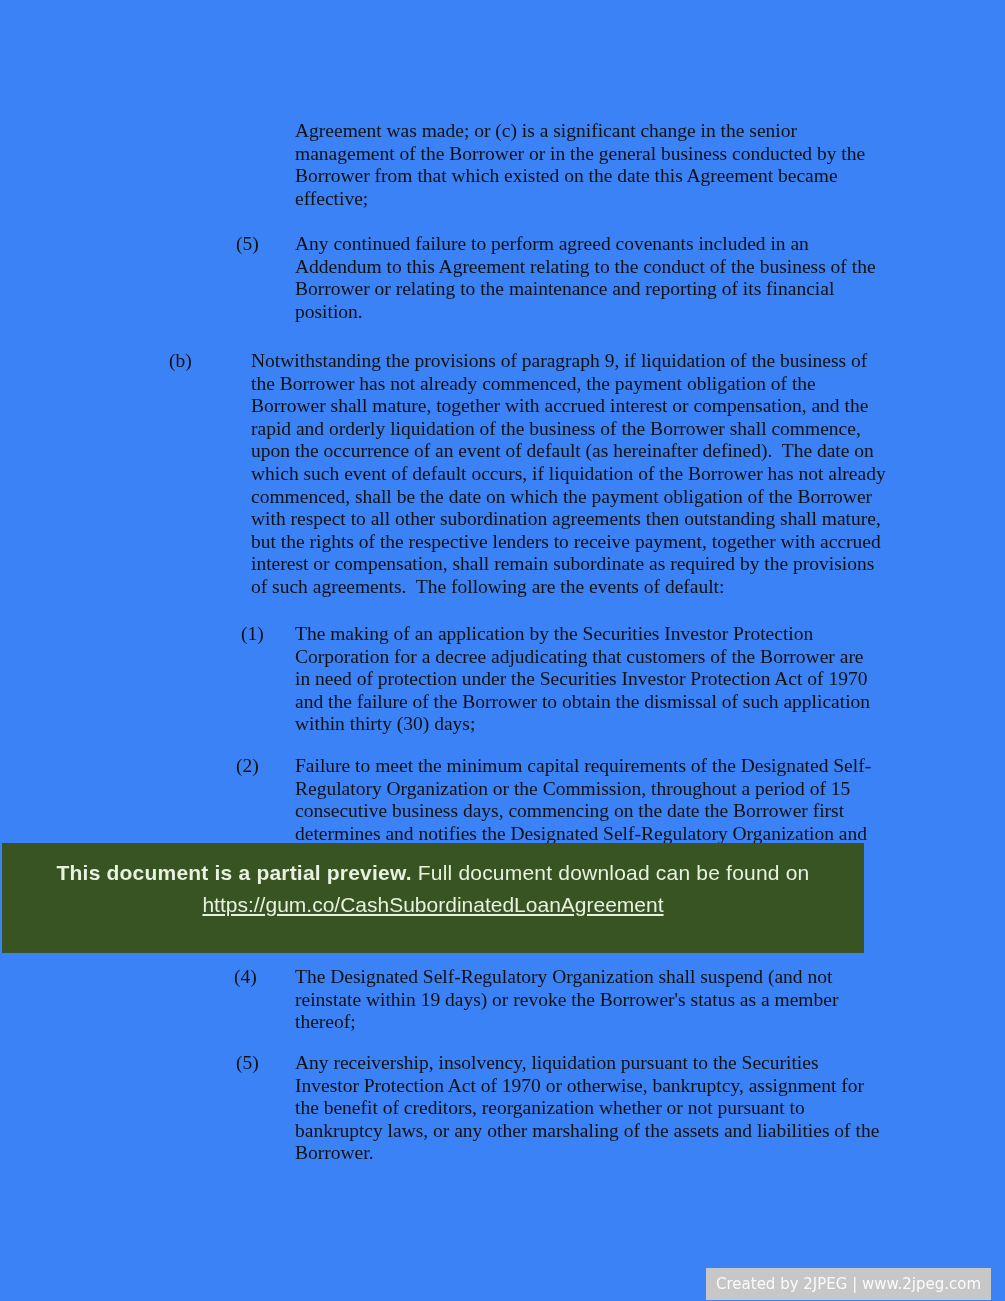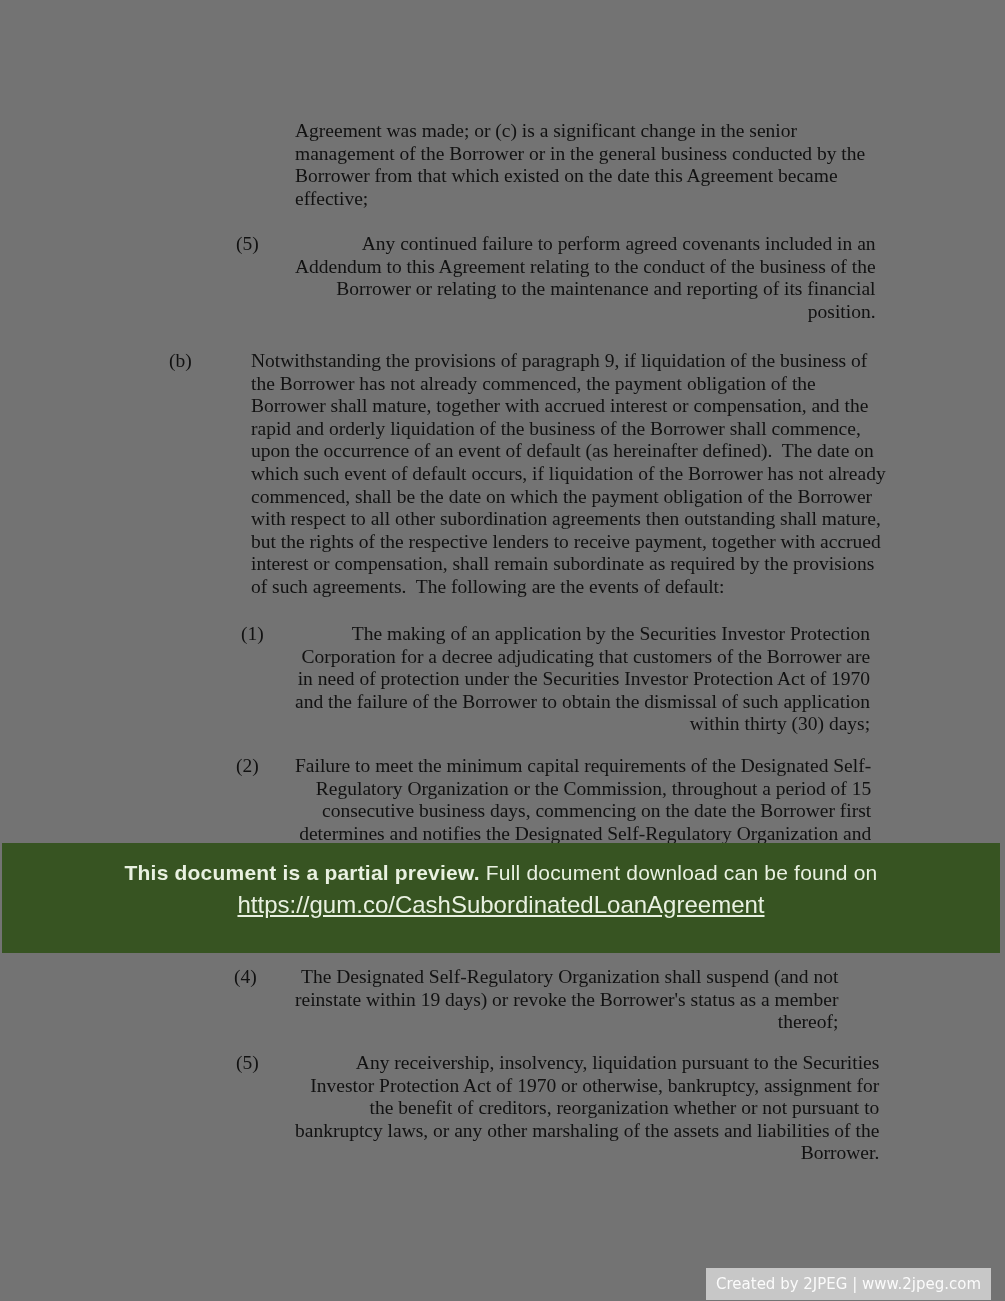--- a/index.html
+++ b/index.html
@@ -1,21 +1,21 @@
 <!DOCTYPE html>
 <html><head>
 <meta charset="utf-8">
 <style>
   html, body { margin: 0; padding: 0; background: #e8e8e8; }
   .page {
     position: relative;
     width: 1005px;
     height: 1301px;
     margin: 0 auto;
-    background: #737373;
+    background: #3b82f6;
     overflow: hidden;
     font-family: "Liberation Serif", "DejaVu Serif", serif;
     color: #111111;
   }
   .para {
     position: absolute;
     left: 0;
     width: 1005px;
     font-size: 19.5px;
     line-height: 22.6px;
@@ -27,42 +27,42 @@
   }
   .para .para-text {
     position: absolute;
     top: 0;
     white-space: pre;
   }
   
   .level-b .num { left: 169px; }
   .level-b .para-text { left: 251px; }
   .level-n .num { left: 236px; }
-  .level-n .para-text { left: 295px; text-align: right; }
+  .level-n .para-text { left: 295px; }
   .level-cont .para-text { left: 295px; }
 
   .banner {
     position: absolute;
     left: 2px;
     top: 843px;
-    width: 998px;
+    width: 862px;
     height: 110px;
     background: #375422;
     color: #e9f1e1;
     font-family: "Liberation Sans", "DejaVu Sans", sans-serif;
     text-align: center;
     z-index: 5;
   }
   .banner-line1 { padding-top: 16px; font-size: 21px; line-height: 28px; letter-spacing: 0.2px; }
   .banner-line1 .bold { font-weight: bold; }
   .banner-line2 { font-size: 21px; line-height: 28px; letter-spacing: 0.2px; }
   .banner-link {
     display: inline-block;
     margin-top: 5px;
-    font-size: 24px;
+    font-size: 21px;
     line-height: 26px;
     color: #e9f1e1;
     text-decoration: underline;
     cursor: pointer;
   }
   .watermark {
     position: absolute;
     top: 1268px;
     right: 14px;
     height: 24px;

